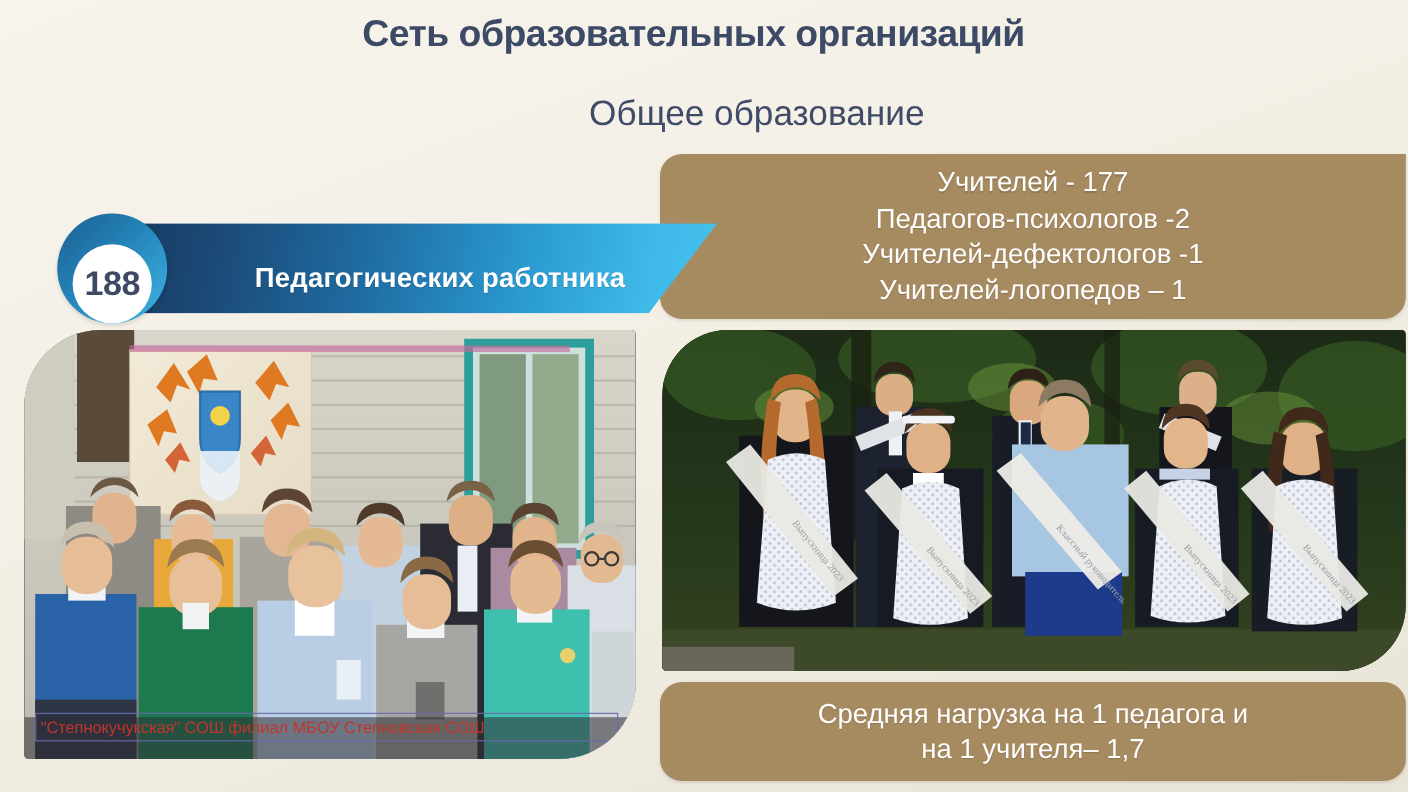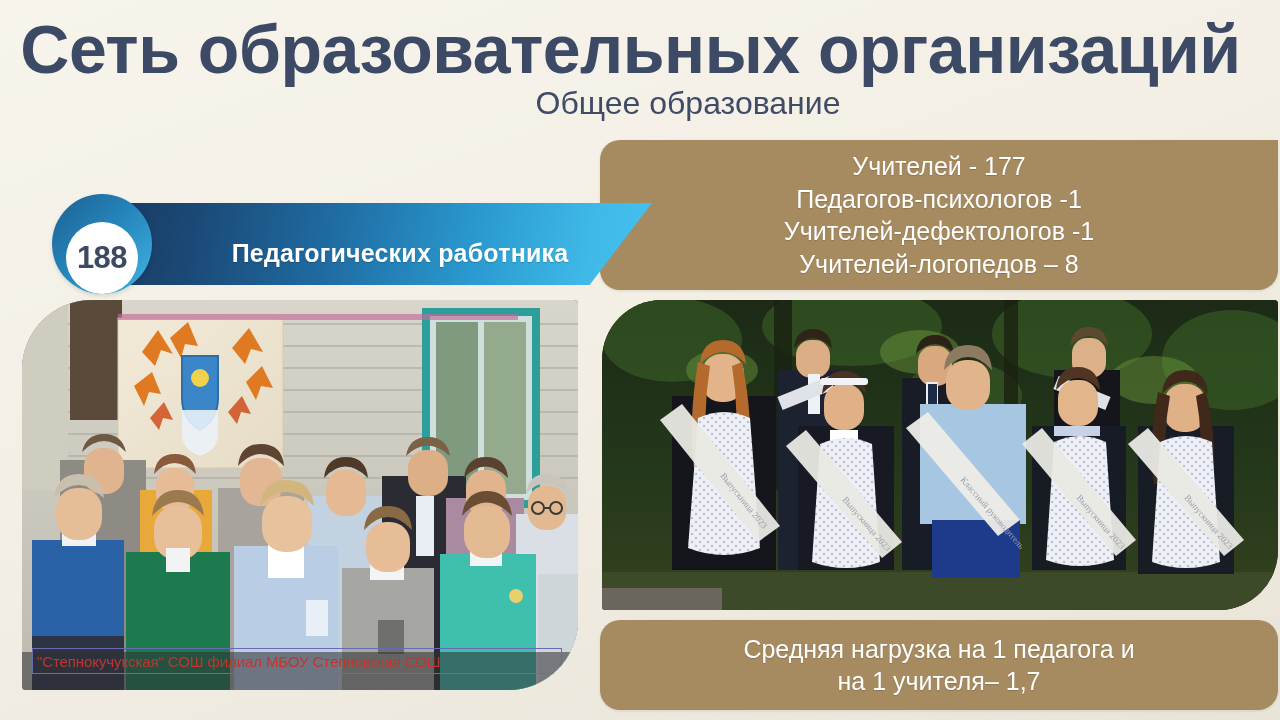--- a/index.html
+++ b/index.html
@@ -19,21 +19,21 @@
     background: linear-gradient(160deg, #f7f4ec 0%, #f3efe5 45%, #e9e4d8 100%);
   }
 
   
   .title {
     position: absolute;
     top: 14px;
     left: 0;
     width: 1261px;
     text-align: center;
-    font-size: 68px;
+    font-size: 34px;
     font-weight: bold;
     letter-spacing: -0.5px;
     color: #3d4a66;
     line-height: 1.05;
     white-space: nowrap;
   }
   .subtitle {
     position: absolute;
     top: 86px;
     left: 0;
@@ -201,23 +201,23 @@
 </head>
 <body>
 
 <div class="slide">
 
   <div class="title">Сеть образовательных организаций</div>
   <div class="subtitle">Общее образование</div>
 
   <div class="tan-box tan-box-top">
     <div class="line">Учителей - 177</div>
-    <div class="line">Педагогов-психологов -1</div>
+    <div class="line">Педагогов-психологов -2</div>
     <div class="line">Учителей-дефектологов -1</div>
-    <div class="line">Учителей-логопедов – 8</div>
+    <div class="line">Учителей-логопедов – 1</div>
   </div>
 
   <div class="banner-wrap">
     <div class="banner-ribbon"></div>
     <div class="banner-label">Педагогических работника</div>
     <div class="count-circle">
       <div class="count-circle-inner">188</div>
     </div>
   </div>
 

